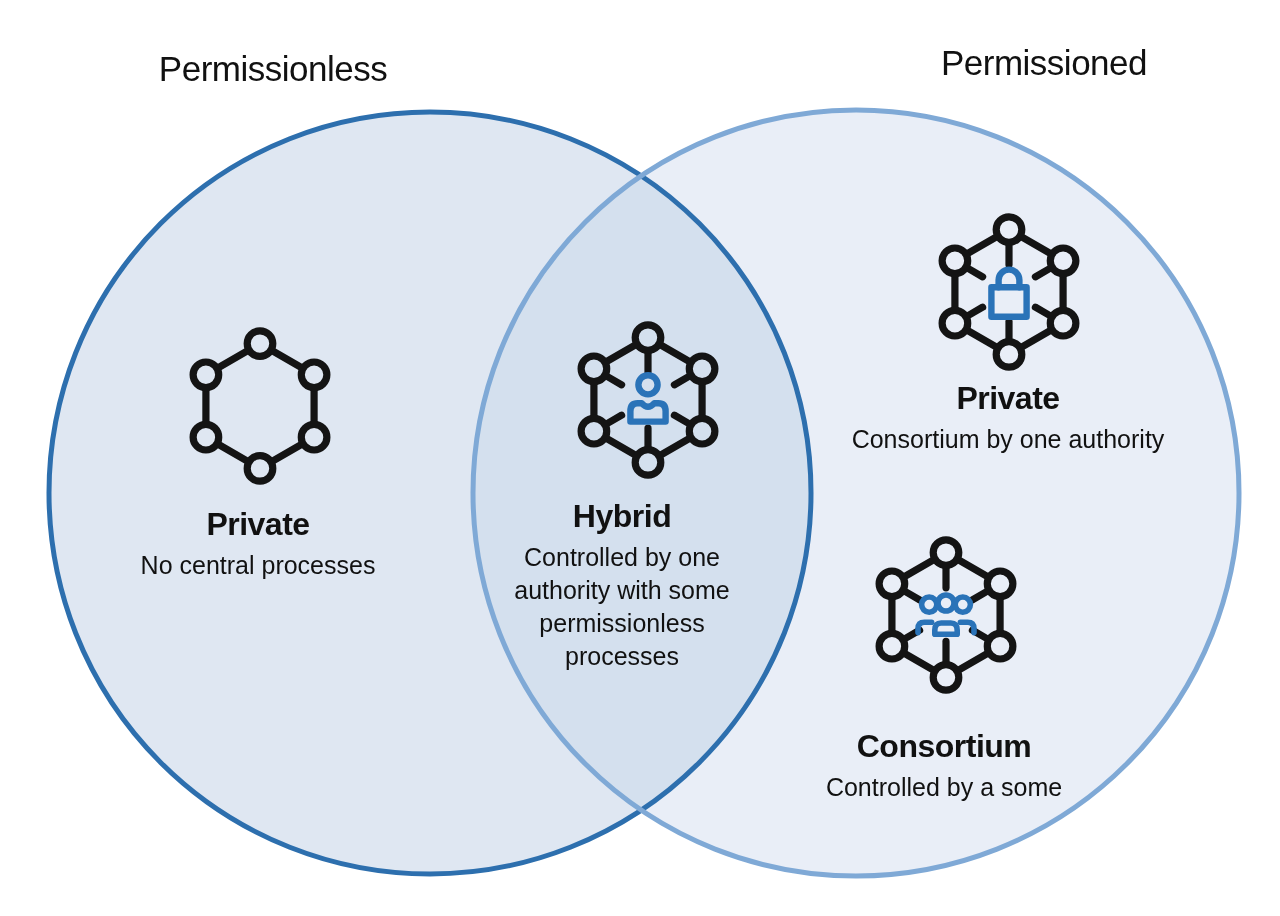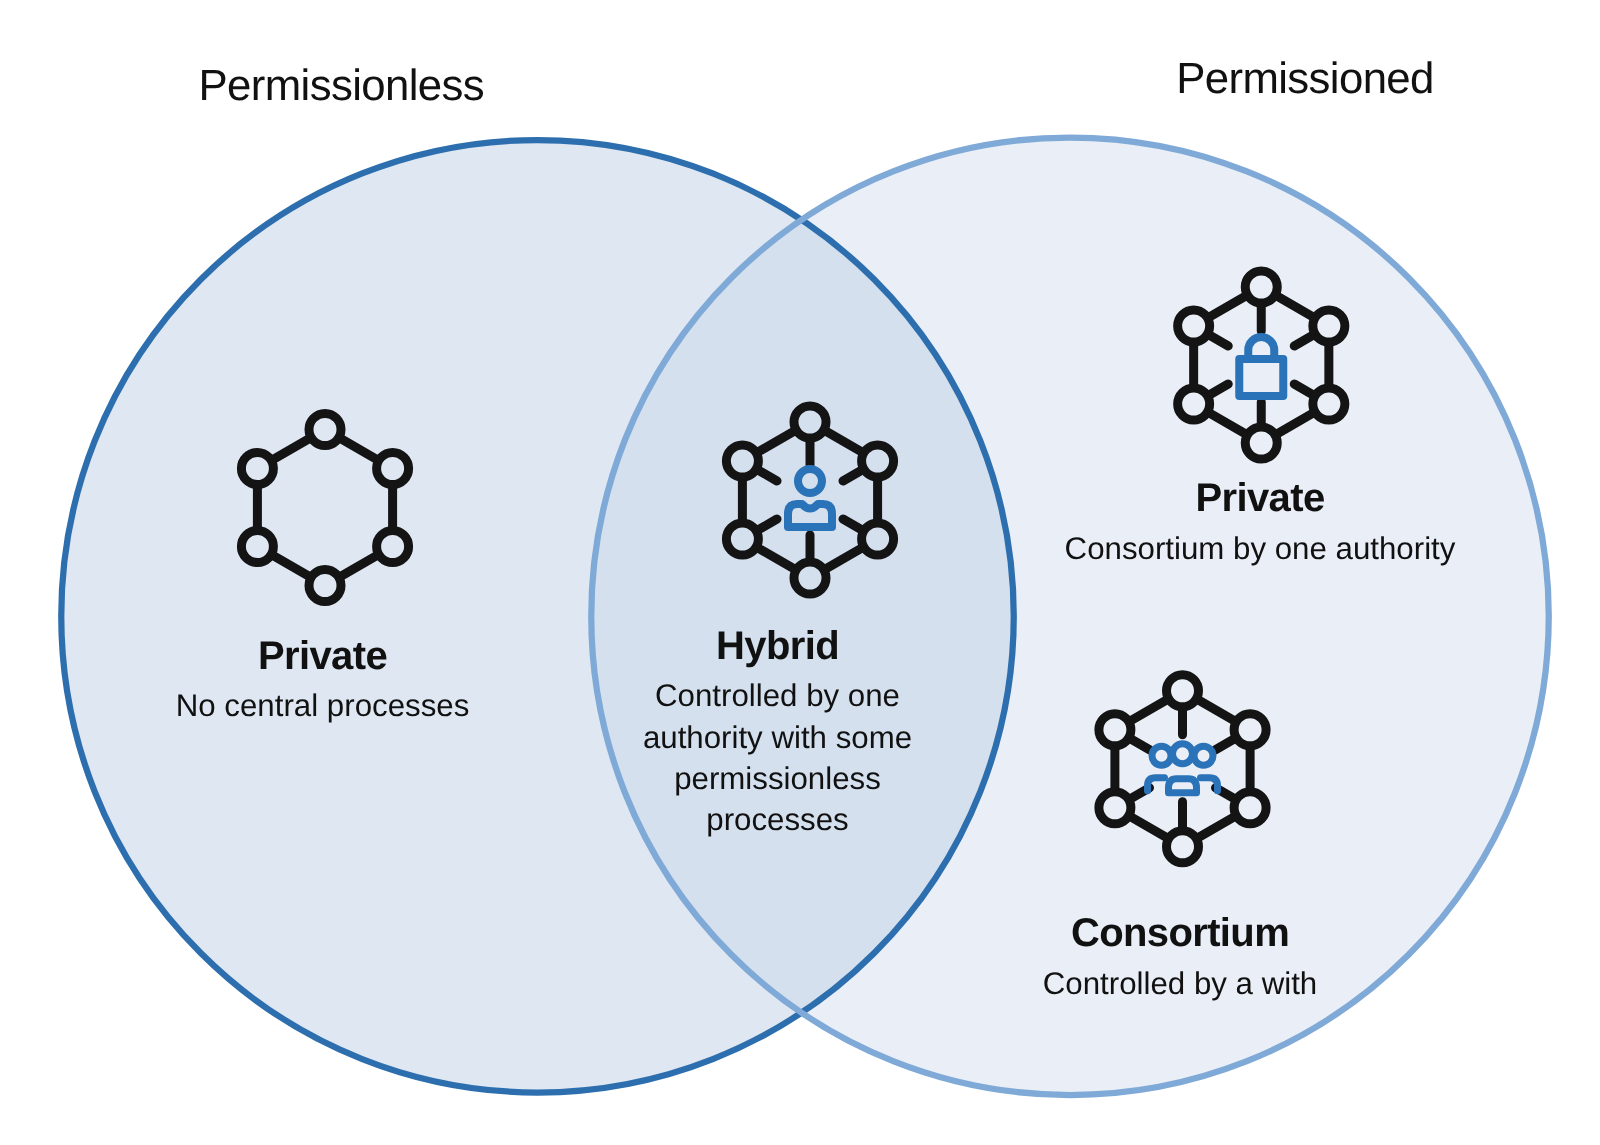--- a/index.html
+++ b/index.html
@@ -185,16 +185,16 @@
     <div class="label-desc wrap">Controlled by one authority with some permissionless processes</div>
   </div>
 
   <div class="label-block" style="left:1008px; top:380px;">
     <div class="label-name">Private</div>
     <div class="label-desc">Consortium by one authority</div>
   </div>
 
   <div class="label-block" style="left:944px; top:728px;">
     <div class="label-name">Consortium</div>
-    <div class="label-desc">Controlled by a with</div>
+    <div class="label-desc">Controlled by a some</div>
   </div>
 
 </div>
 
 </body></html>

